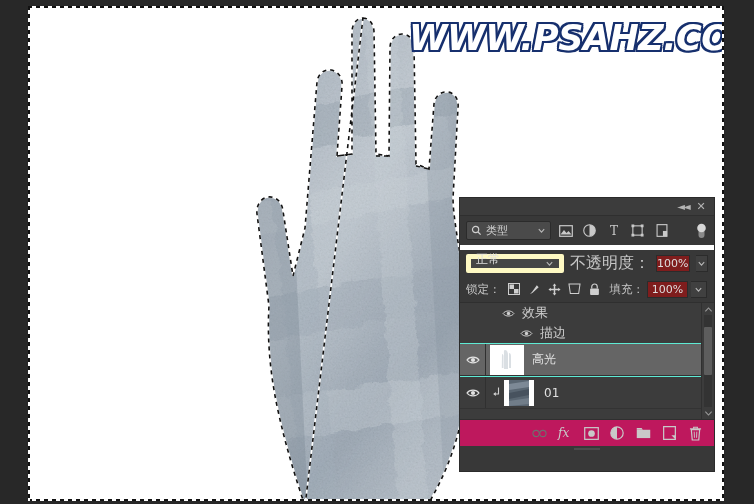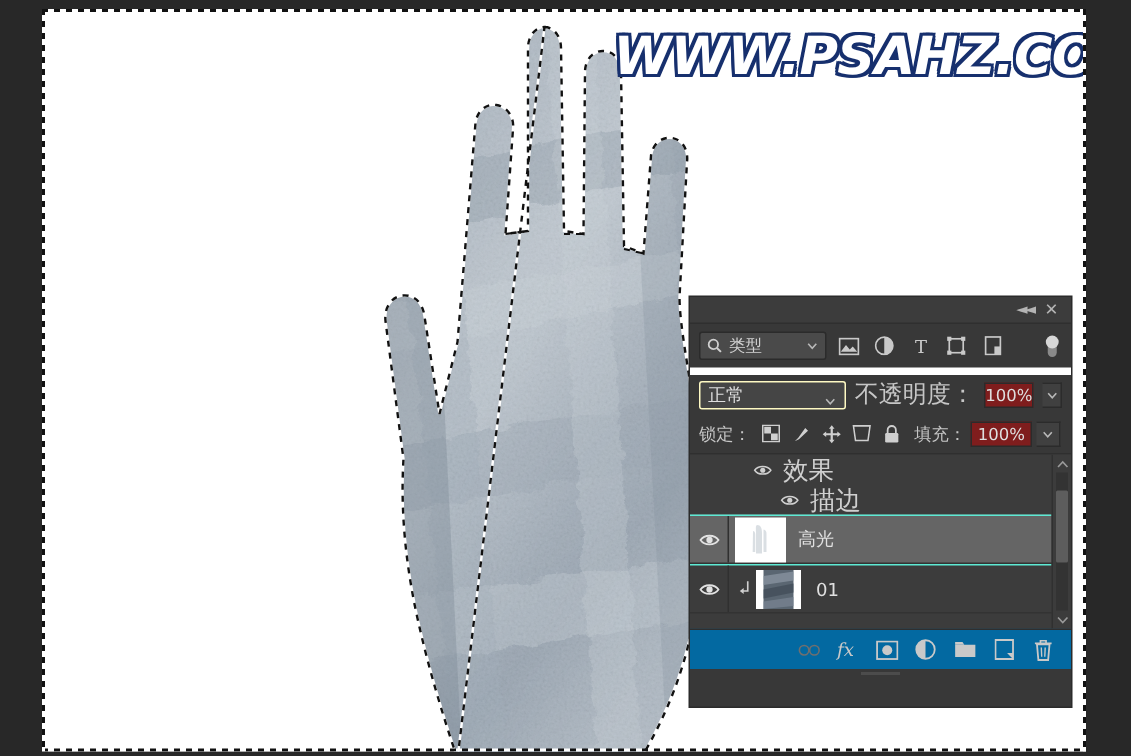--- a/index.html
+++ b/index.html
@@ -119,21 +119,21 @@
   .filter-toggle{
     margin-left:auto;width:13px;height:17px;cursor:pointer;
     display:flex;align-items:center;justify-content:center;
   }
 
   
   .blend-row{
     height:26px;display:flex;align-items:center;padding:0 6px;gap:6px;
   }
   .blend-select{
-    width:122px;height:19px;background:#454545;border:1px solid #fef9c3;
+    width:122px;height:19px;background:#454545;border:5px solid #fef9c3;
     border-radius:2px;display:flex;align-items:flex-end;padding:0 5px;
     cursor:pointer;box-sizing:border-box;
   }
   .blend-select .lbl{flex:1;color:#dedede;font-size:12px;}
   .chev{width:9px;height:9px;flex:none;}
   .opa-label{font-size:16px;color:#c6c6c6;white-space:nowrap;}
   .num-field{
     width:41px;height:17px;background:#7f1d1d;border:1px solid #2b2b2b;
     display:flex;align-items:center;justify-content:center;
     font-size:11px;color:#dedede;cursor:text;box-sizing:border-box;
@@ -164,21 +164,21 @@
     width:26px;height:100%;display:flex;align-items:center;justify-content:center;
     cursor:pointer;border-right:1px solid #303030;box-sizing:border-box;
   }
   .fx-row{
     height:20px;background:#3c3c3c;display:flex;align-items:center;
     box-sizing:border-box;
   }
   .fx-row .eyeslot{
     width:26px;display:flex;align-items:center;justify-content:center;cursor:pointer;
   }
-  .fx-row .txt{font-size:17px;color:#cfcfcf;}
+  .fx-row .txt{font-size:13px;color:#cfcfcf;}
   .fx-indent1{padding-left:42px;}
   .fx-indent2{padding-left:60px;}
 
   .layer-row{
     height:33px;display:flex;align-items:center;background:#3c3c3c;
     border-top:1px solid #5eead4;border-bottom:1px solid #333;box-sizing:border-box;
     cursor:pointer;
   }
   .layer-row.selected{background:#656565;}
   .thumb{
@@ -203,21 +203,21 @@
     cursor:pointer;color:#9a9a9a;
   }
   .vs-track{position:absolute;top:12px;bottom:12px;left:2px;right:2px;background:#333;}
   .vs-thumb{
     position:absolute;left:2px;right:2px;top:24px;height:48px;
     background:#5d5d5d;border-radius:1px;cursor:pointer;
   }
 
   
   .panel-footer{
-    height:26px;background:#0369a1;display:flex;align-items:center;
+    height:26px;background:#be185d;display:flex;align-items:center;
     justify-content:flex-end;gap:2px;padding-right:7px;
     border-top:1px solid #2f2f2f;
   }
   .fbtn{
     width:24px;height:24px;display:flex;align-items:center;justify-content:center;
     cursor:pointer;color:#c9c9c9;
   }
   .fbtn.disabled{color:#6f6f6f;}
   .panel-grip{
     height:6px;background:#383838;display:flex;align-items:center;justify-content:center;

